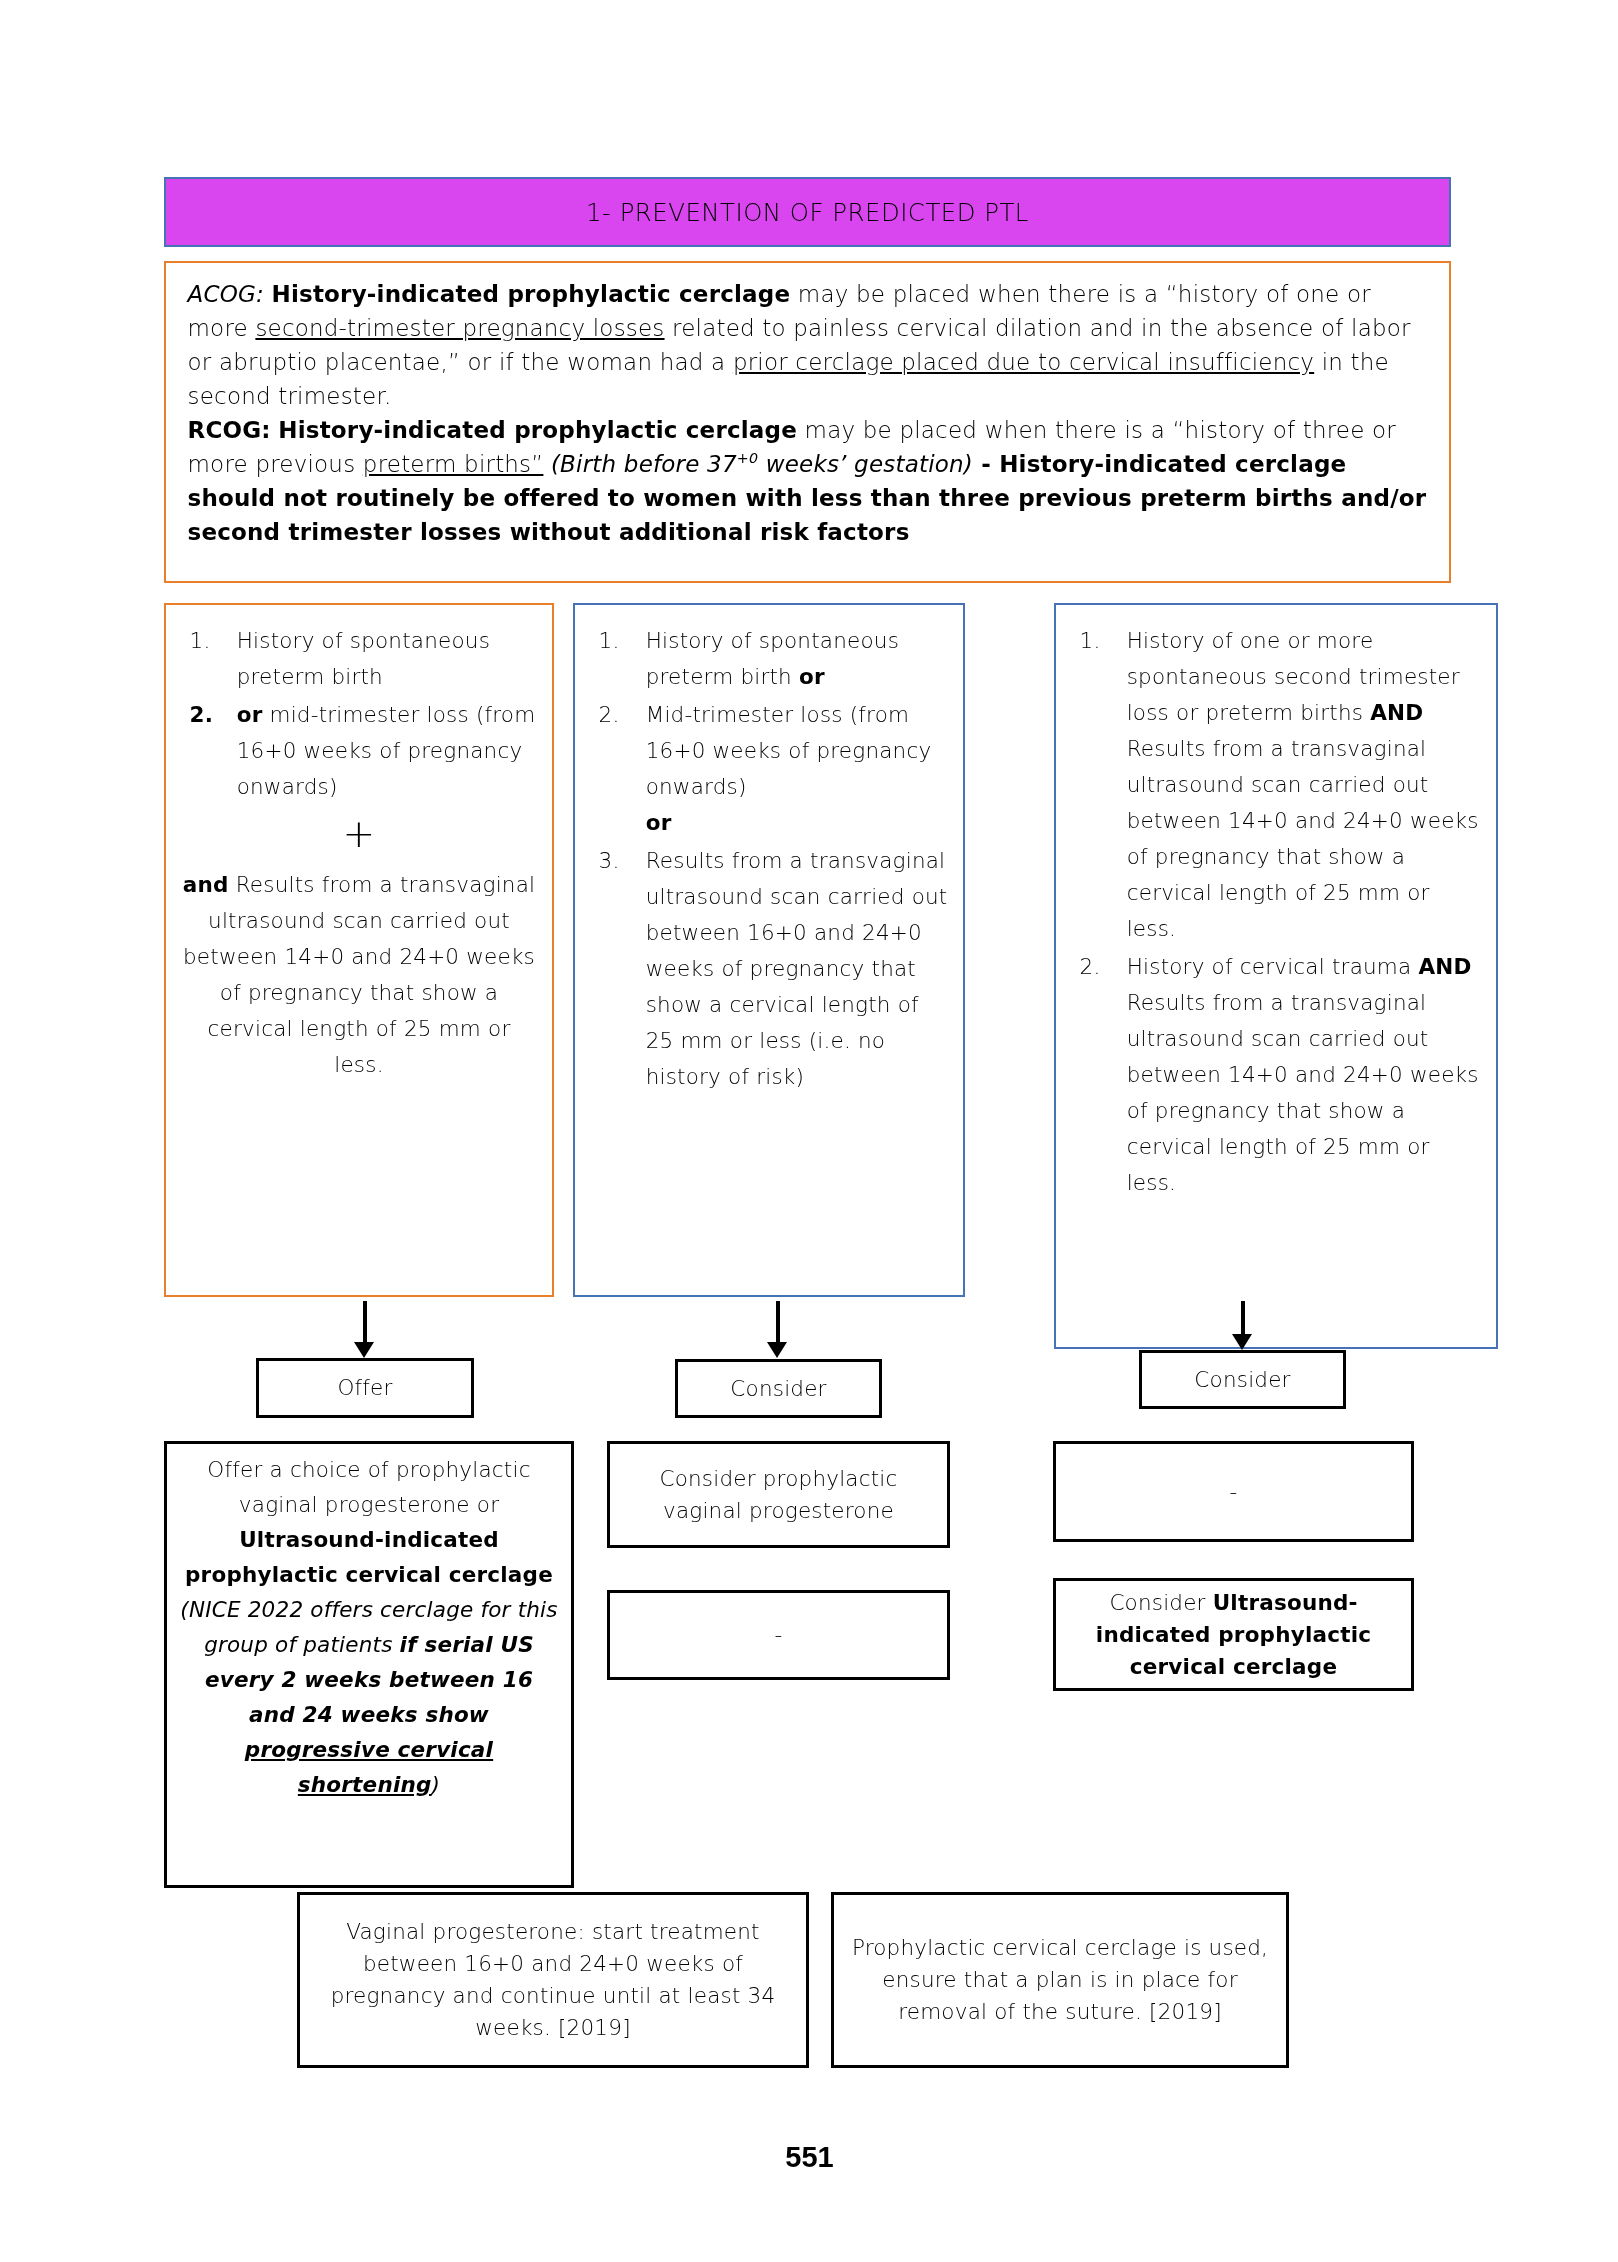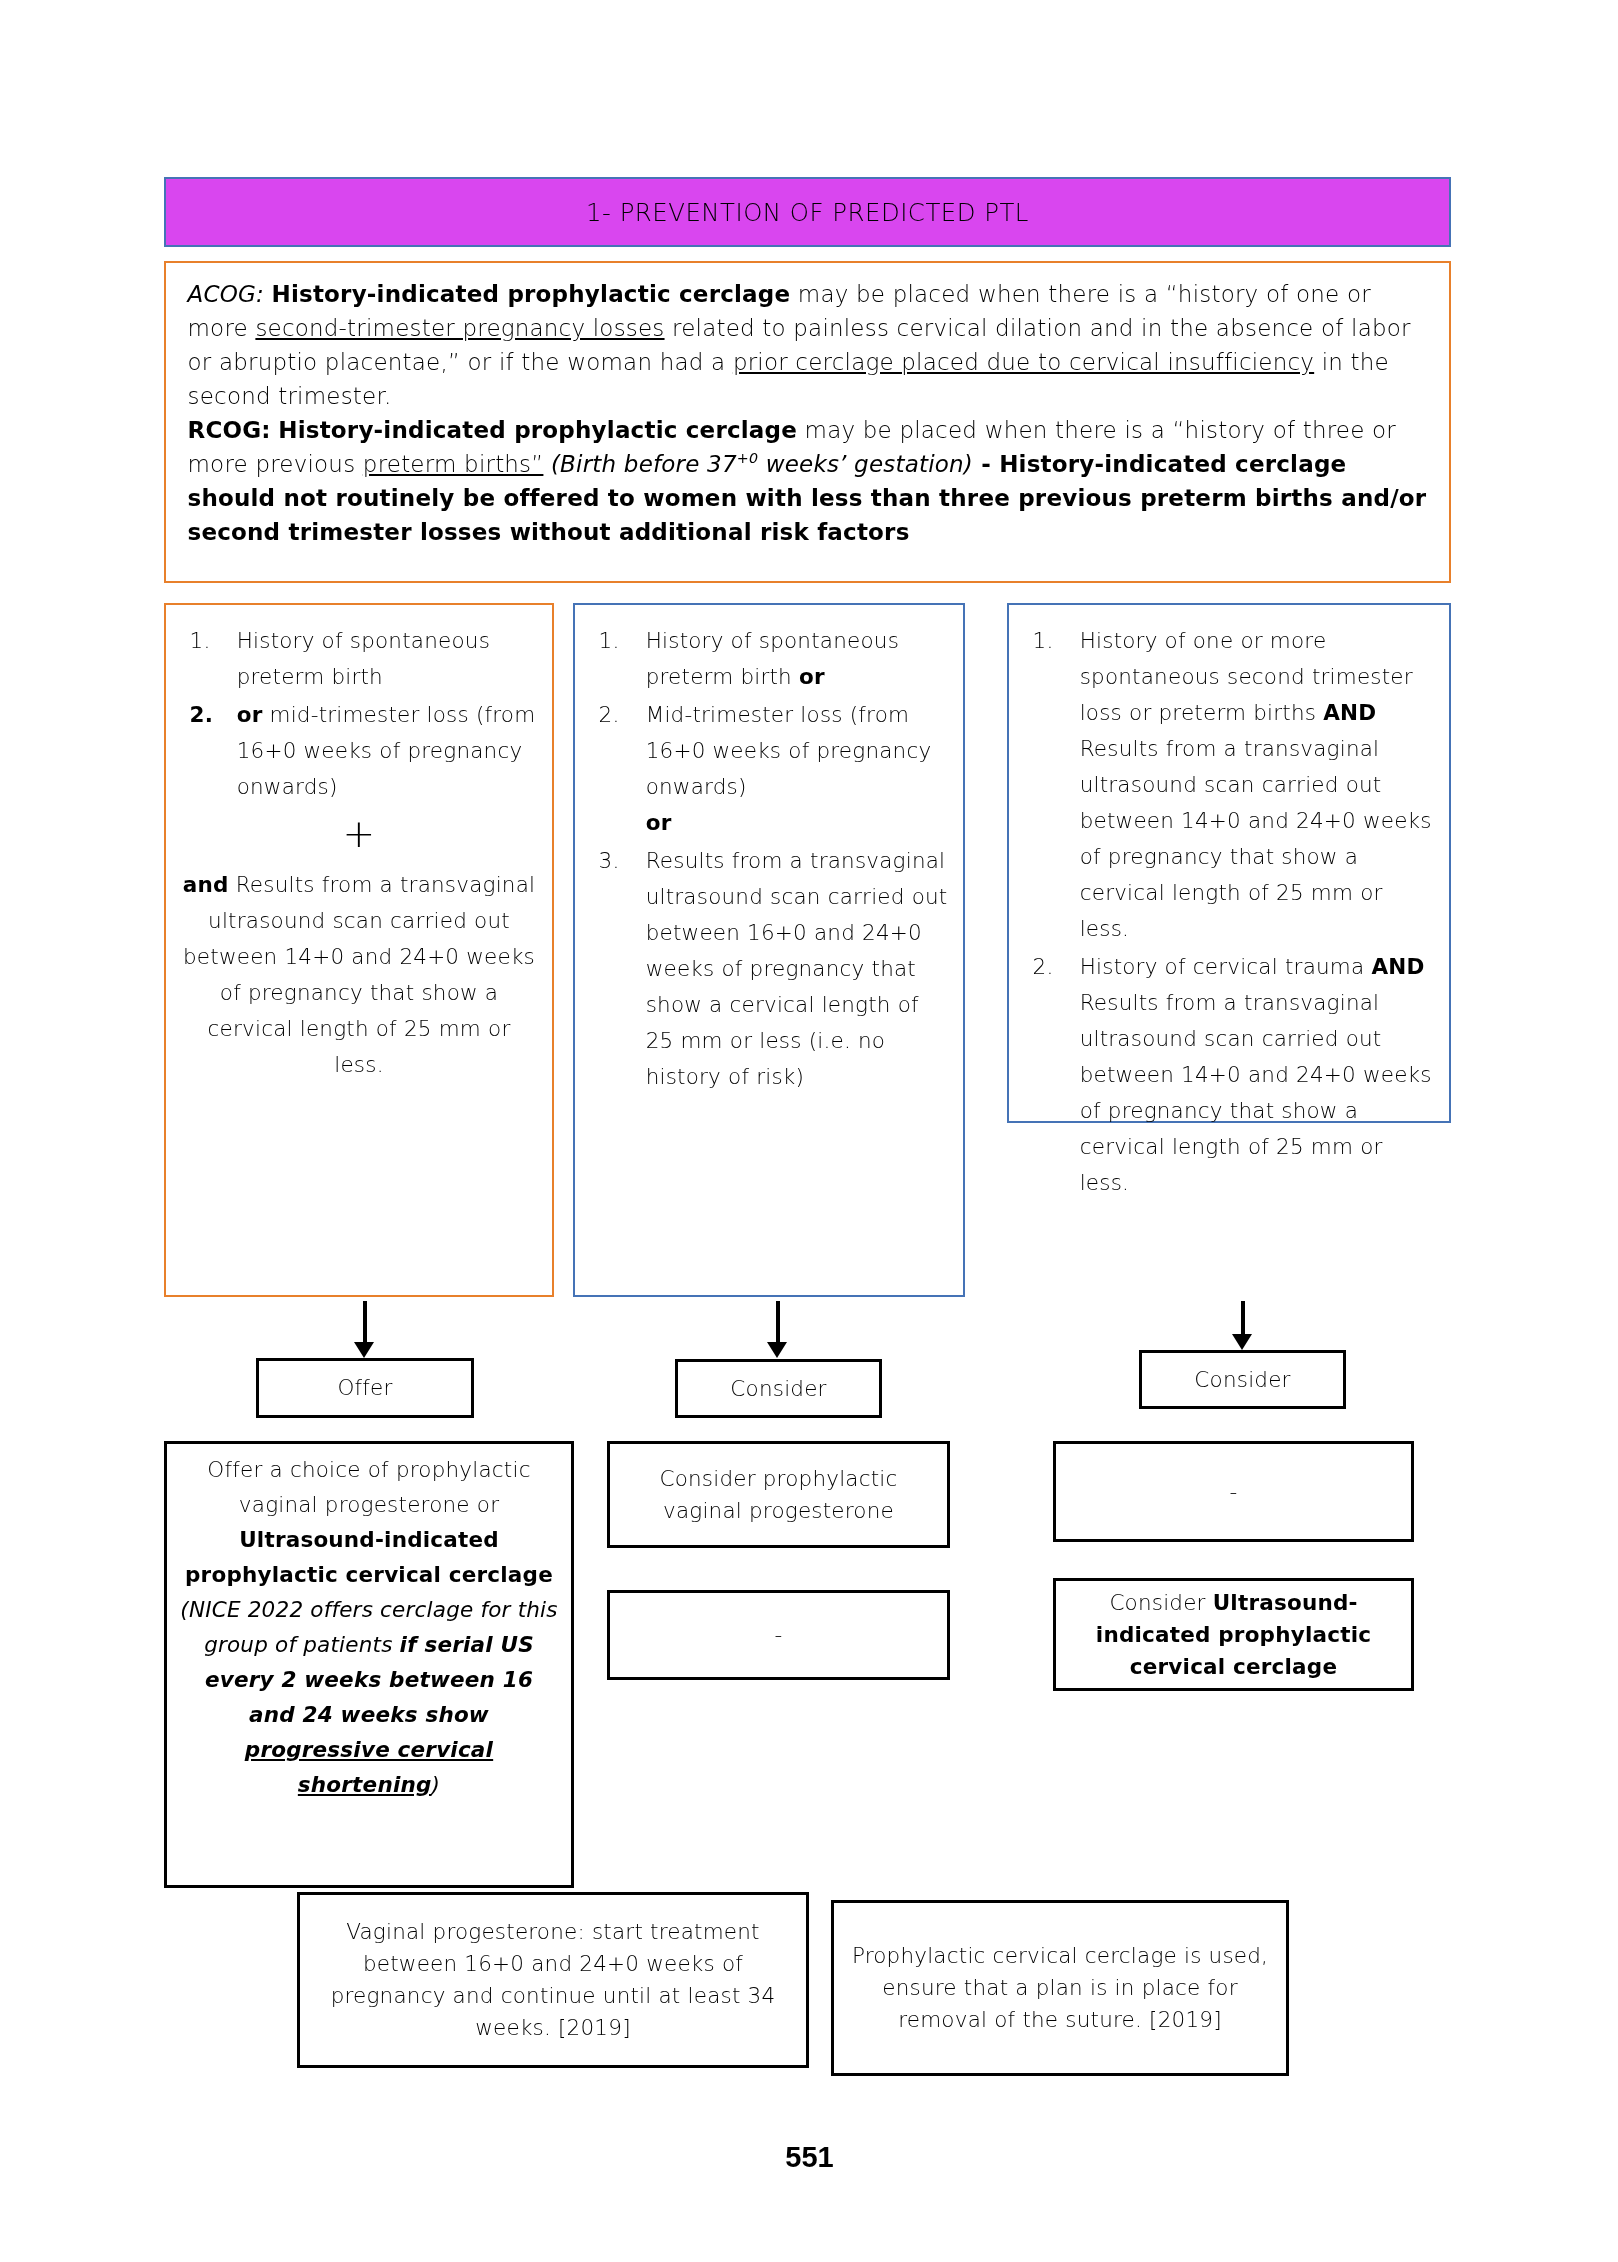--- a/index.html
+++ b/index.html
@@ -48,21 +48,21 @@
   #guideline-box p{margin:0;font-size:23px;line-height:34px;}
 
   
   .crit{
     position:absolute;top:603px;box-sizing:border-box;
     padding:17.6px 13.7px 11.7px 13.7px;
     font-size:21.5px;line-height:36px;
   }
   #crit-left   {left:164px; width:390px; height:694px; border:2.9px solid #e8802b;}
   #crit-middle {left:573px; width:392px; height:694px; border:2.9px solid #4573b6;}
-  #crit-right  {left:1007px;width:444px; height:520px; border:2.9px solid #4573b6;}
+  #crit-right  {left:1054px;width:444px; height:746px; border:2.9px solid #4573b6;}
 
   .crit ol{margin:0;padding:0;list-style:none;counter-reset:ci;}
   .crit li{counter-increment:ci;position:relative;padding-left:57px;margin:0 0 2px 0;}
   .crit li::before{
     content:counter(ci) ".";position:absolute;left:9.8px;top:0;
     font-size:21.5px;
   }
   .crit li.bold-marker::before{font-weight:700;}
   .plus{ text-align:center;font-size:39px;line-height:47px;margin:5.9px 0 9.8px 0; }
   .ctr{text-align:center;}
@@ -90,21 +90,21 @@
     align-items:flex-start;
   }
   #outcome-left .inner{width:100%;font-size:21.5px;line-height:35px;}
 
   #outcome-mid-1{left:607px;top:1441px;width:343px;height:107px;}
   #outcome-mid-2{left:607px;top:1590px;width:343px;height:90px;}
   #outcome-right-1{left:1053px;top:1441px;width:361px;height:101px;}
   #outcome-right-2{left:1053px;top:1578px;width:361px;height:113px;}
 
   #footer-left{left:297px;top:1892px;width:512px;height:176px;}
-  #footer-right{left:831px;top:1892px;width:458px;height:176px;margin-top:8px;}
+  #footer-right{left:831px;top:1892px;width:458px;height:176px;}
 
   
   #page-number{
     position:absolute;left:0;top:2141px;width:1619px;text-align:center;
     font-size:29px;font-weight:700;font-family:"Liberation Sans", sans-serif;
   }
 </style>
 </head>
 <body>
 

